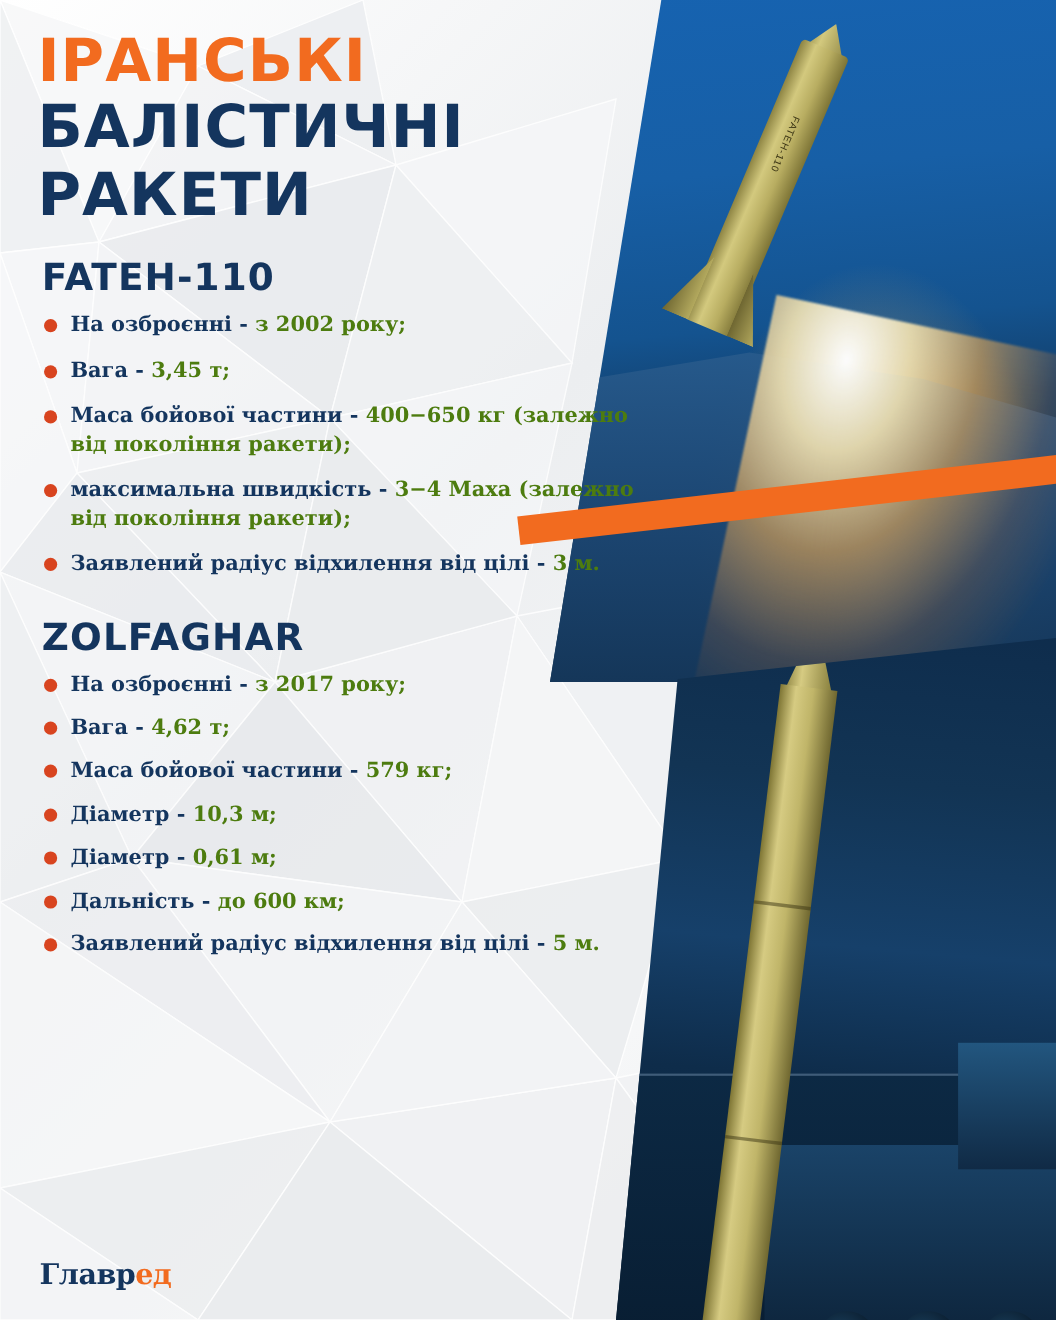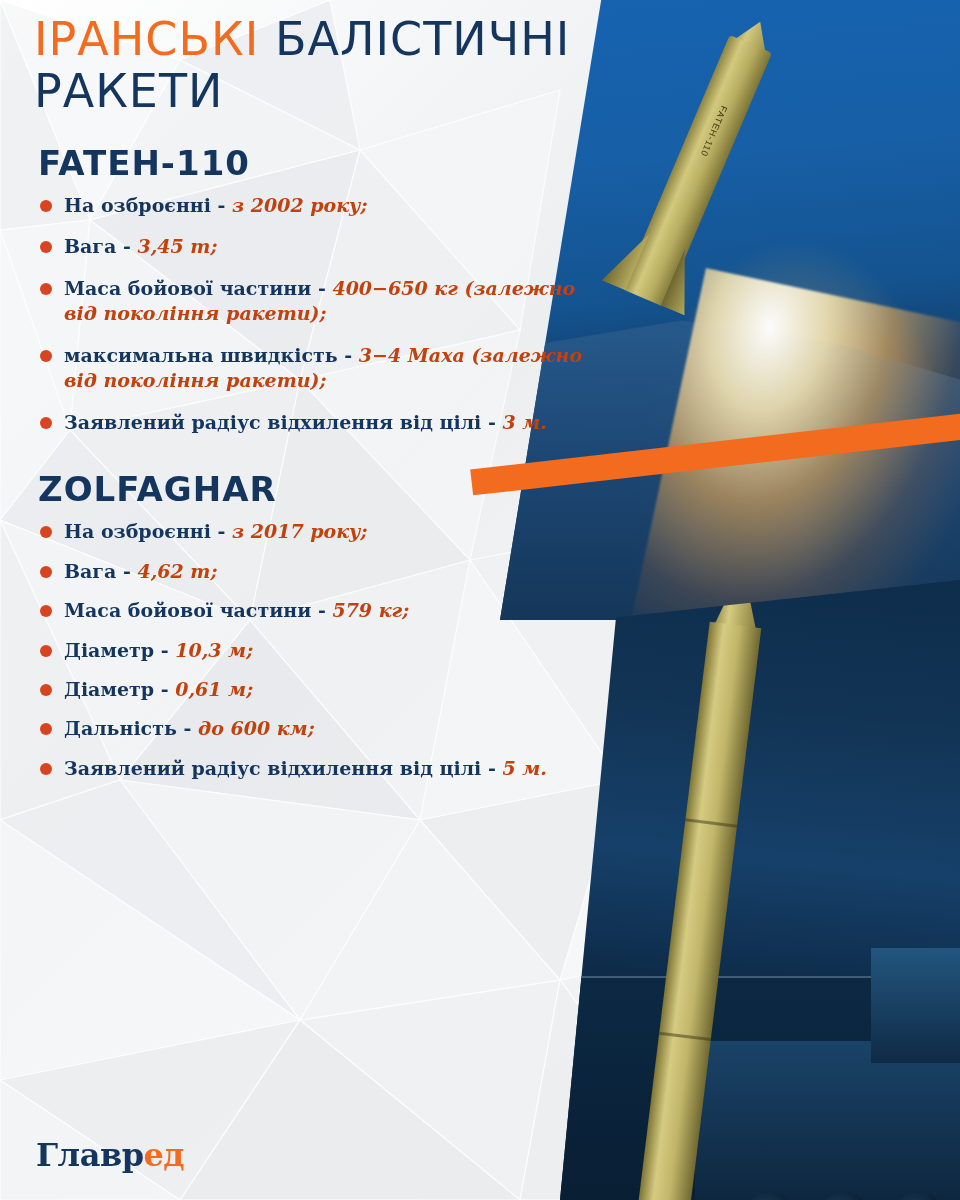--- a/index.html
+++ b/index.html
@@ -218,25 +218,25 @@
   
   .content {
     position: absolute;
     left: 0;
     top: 0;
     width: 640px;
     height: 1200px;
     z-index: 10;
   }
   .title {
-    margin: 14px 0 0 34px;
+    margin: 26px 0 0 34px;
     width: 700px;
-    font-size: 46px;
+    font-size: 54px;
     line-height: 1.12;
-    font-weight: 400;
+    font-weight: 700;
     letter-spacing: 1px;
     color: #14355e;
     font-family: "DejaVu Sans", sans-serif;
   }
   .title .hl {
     color: #f26b1f;
   }
   .section-title {
     margin: 26px 0 10px 38px;
     font-size: 34px;
@@ -268,33 +268,32 @@
     content: "";
     position: absolute;
     left: 2px;
     top: 7px;
     width: 12px;
     height: 12px;
     border-radius: 50%;
     background: #d8441f;
   }
   ul.facts li .val {
-    color: #c2410c;
-    font-style: italic;
+    color: #4d7c0f;
   }
   ul.facts.compact li {
     margin-bottom: 14px;
   }
 
   
   .logo {
     position: absolute;
     left: 36px;
     bottom: 26px;
-    font-size: 32px;
+    font-size: 26px;
     font-weight: 700;
     letter-spacing: -0.5px;
     font-family: "DejaVu Serif", serif;
     z-index: 12;
   }
   .logo .a { color: #14355e; }
   .logo .b { color: #f26b1f; }
 </style>
 </head>
 <body>

